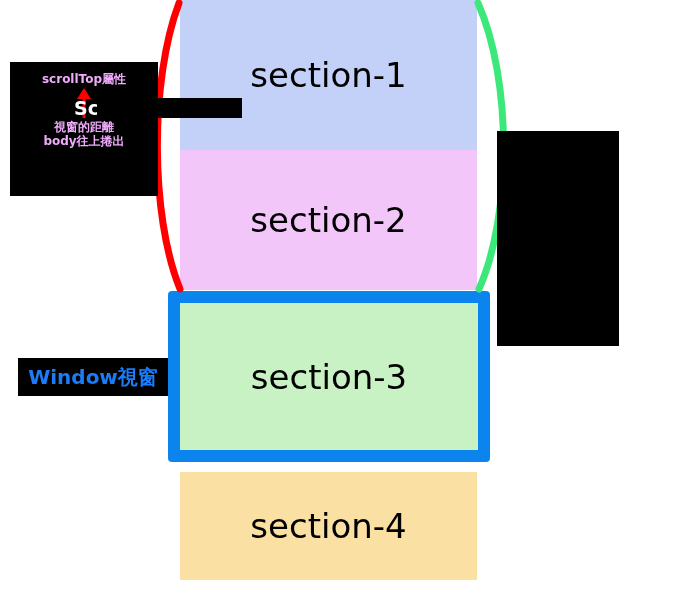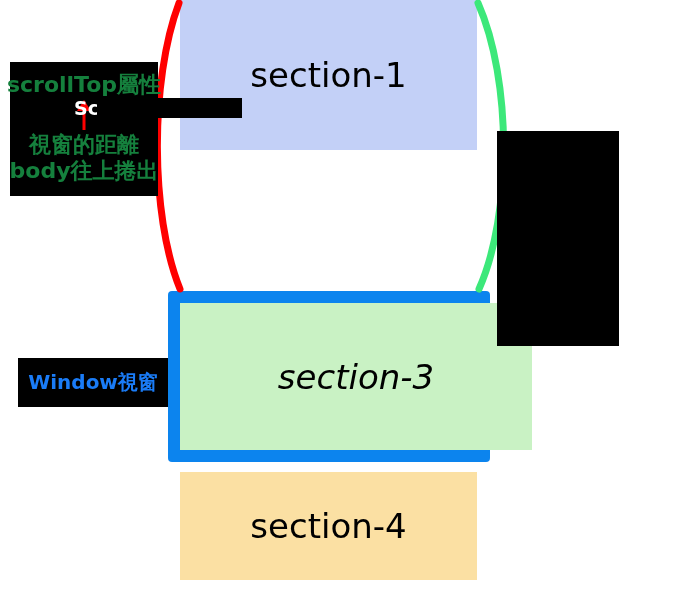--- a/index.html
+++ b/index.html
@@ -49,28 +49,27 @@
     width: 322px;
     height: 171px;
     background: #0c84ee;
     box-sizing: border-box;
     border-radius: 4px;
   }
   #section-3 {
     position: absolute;
     left: 12px;
     top: 12px;
-    width: 352px;
+    width: 298px;
     height: 147px;
     background: #c9f2c4;
     display: flex;
     align-items: center;
     justify-content: center;
     box-sizing: border-box;
-    font-style: italic;
   }
 
   
   #curve-layer {
     position: absolute;
     left: 0;
     top: 0;
     width: 700px;
     height: 602px;
     pointer-events: none;
@@ -88,40 +87,40 @@
     top: 62px;
     width: 148px;
     height: 134px;
     padding-top: 10px;
     display: flex;
     flex-direction: column;
     align-items: center;
     justify-content: flex-start;
   }
   .scrolltop-line {
-    color: #15803d;
-    font-size: 22px;
+    color: #f0abfc;
+    font-size: 12px;
     font-weight: bold;
     line-height: 1.18;
     white-space: nowrap;
     text-align: center;
   }
   #scrolltop-arrow {
     width: 100%;
     height: 34px;
     display: flex;
     align-items: center;
     justify-content: center;
   }
 
   #callout-window {
     left: 18px;
     top: 358px;
     width: 150px;
-    height: 49px;
+    height: 38px;
     display: flex;
     align-items: center;
     justify-content: center;
   }
   #callout-window-label {
     color: #1a7cf7;
     font-size: 20px;
     font-weight: bold;
     white-space: nowrap;
   }
@@ -160,20 +159,23 @@
 </style>
 </head>
 <body>
 
 <div id="stage">
 
   <div class="section" id="section-1">
     <span class="section-label">section-1</span>
   </div>
 
+  <div class="section" id="section-2">
+    <span class="section-label">section-2</span>
+  </div>
 
   <div id="window-frame">
     <div id="section-3">
       <span class="section-label">section-3</span>
     </div>
   </div>
 
   <div class="section" id="section-4">
     <span class="section-label">section-4</span>
   </div>

